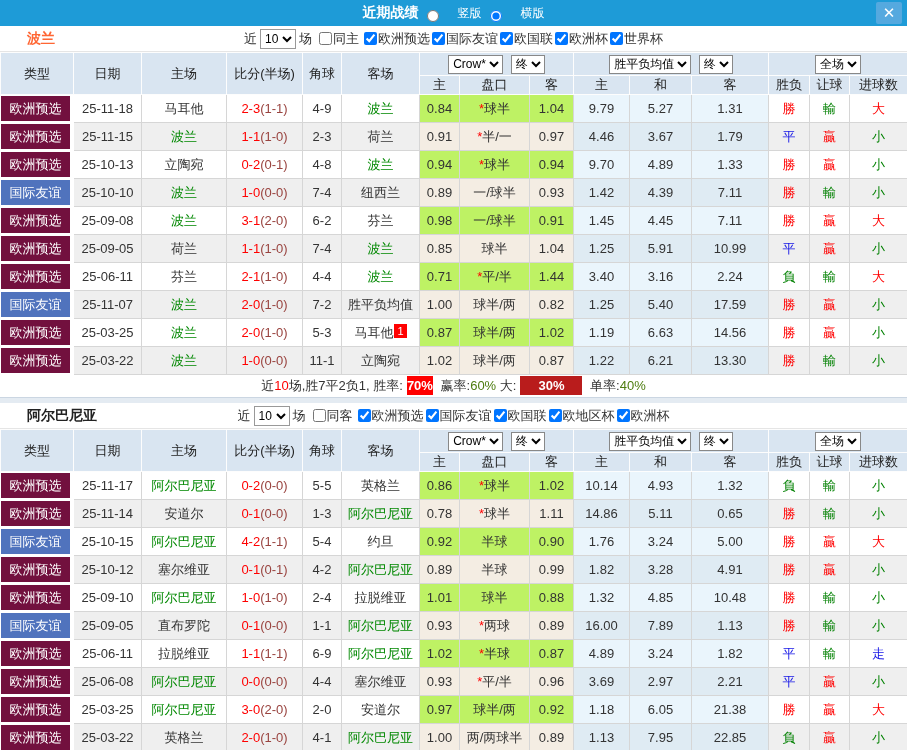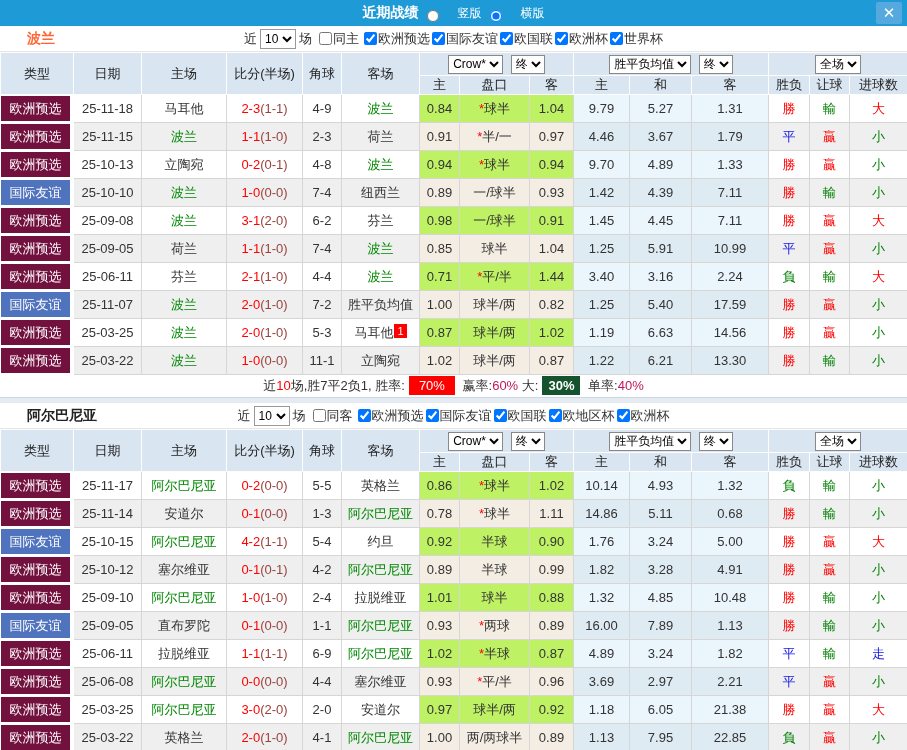--- a/index.html
+++ b/index.html
@@ -56,23 +56,23 @@
   .mk-r { color:#FF0000; }
   .mk-g { color:#008000; }
   .mk-b { color:#1414E6; }
   .away-badge {
     display:inline-block; background:#FF0000; color:#fff; font-size:11px;
     line-height:14px; padding:0 3px; margin-left:1px; position:relative; top:-2px;
   }
   
   .summary { height:22px; line-height:22px; text-align:center; font-size:13px; color:#333; background:#fff; }
   .summary .red-text { color:#FF0000; }
-  .summary .blue-text { color:#be185d; }
-  .summary .badge-red { background:#FF0000; color:#fff; font-weight:normal; padding:2px 10px; margin:0 4px; }
-  .summary .badge-green { background:#14532d; color:#fff; font-weight:bold; padding:2px 6px; margin:0 4px; }
+  .summary .blue-text { color:#4d7c0f; }
+  .summary .badge-red { background:#FF0000; color:#fff; font-weight:bold; padding:2px 0; margin:0 4px; }
+  .summary .badge-green { background:#b91c1c; color:#fff; font-weight:bold; padding:2px 18px; margin:0 4px; }
   .section-gap { height:6px; background:#E4EBF2; border-top:1px solid #CBD6E2; }
 </style>
 </head>
 <body>
 
 <div class="titlebar">
   <span class="tb-title">近期战绩</span>
   <label class="tb-radio">
     <input type="radio" name="layout-mode" style="">
     <span>竖版</span>
@@ -449,21 +449,21 @@
           <td>25-11-14</td>
           <td>安道尔</td>
           <td><span class="score-ft">0-1</span><span class="score-ht">(0-0)</span></td>
           <td>1-3</td>
           <td class="team-green">阿尔巴尼亚</td>
           <td class="odds">0.78</td>
           <td class="odds"><span class="hdp-star">*</span>球半</td>
           <td class="odds">1.11</td>
           <td class="avg">14.86</td>
           <td class="avg">5.11</td>
-          <td class="avg">0.68</td>
+          <td class="avg">0.65</td>
           <td class="mk-r">勝</td>
           <td class="mk-g">輸</td>
           <td class="mk-g">小</td>
         </tr>
         <tr class="odd">
           <td class="type-cell">
             <div class="type-inner" style="background: rgb(80, 115, 189);">国际友谊</div>
           </td>
           <td>25-10-15</td>
           <td class="team-green">阿尔巴尼亚</td>

